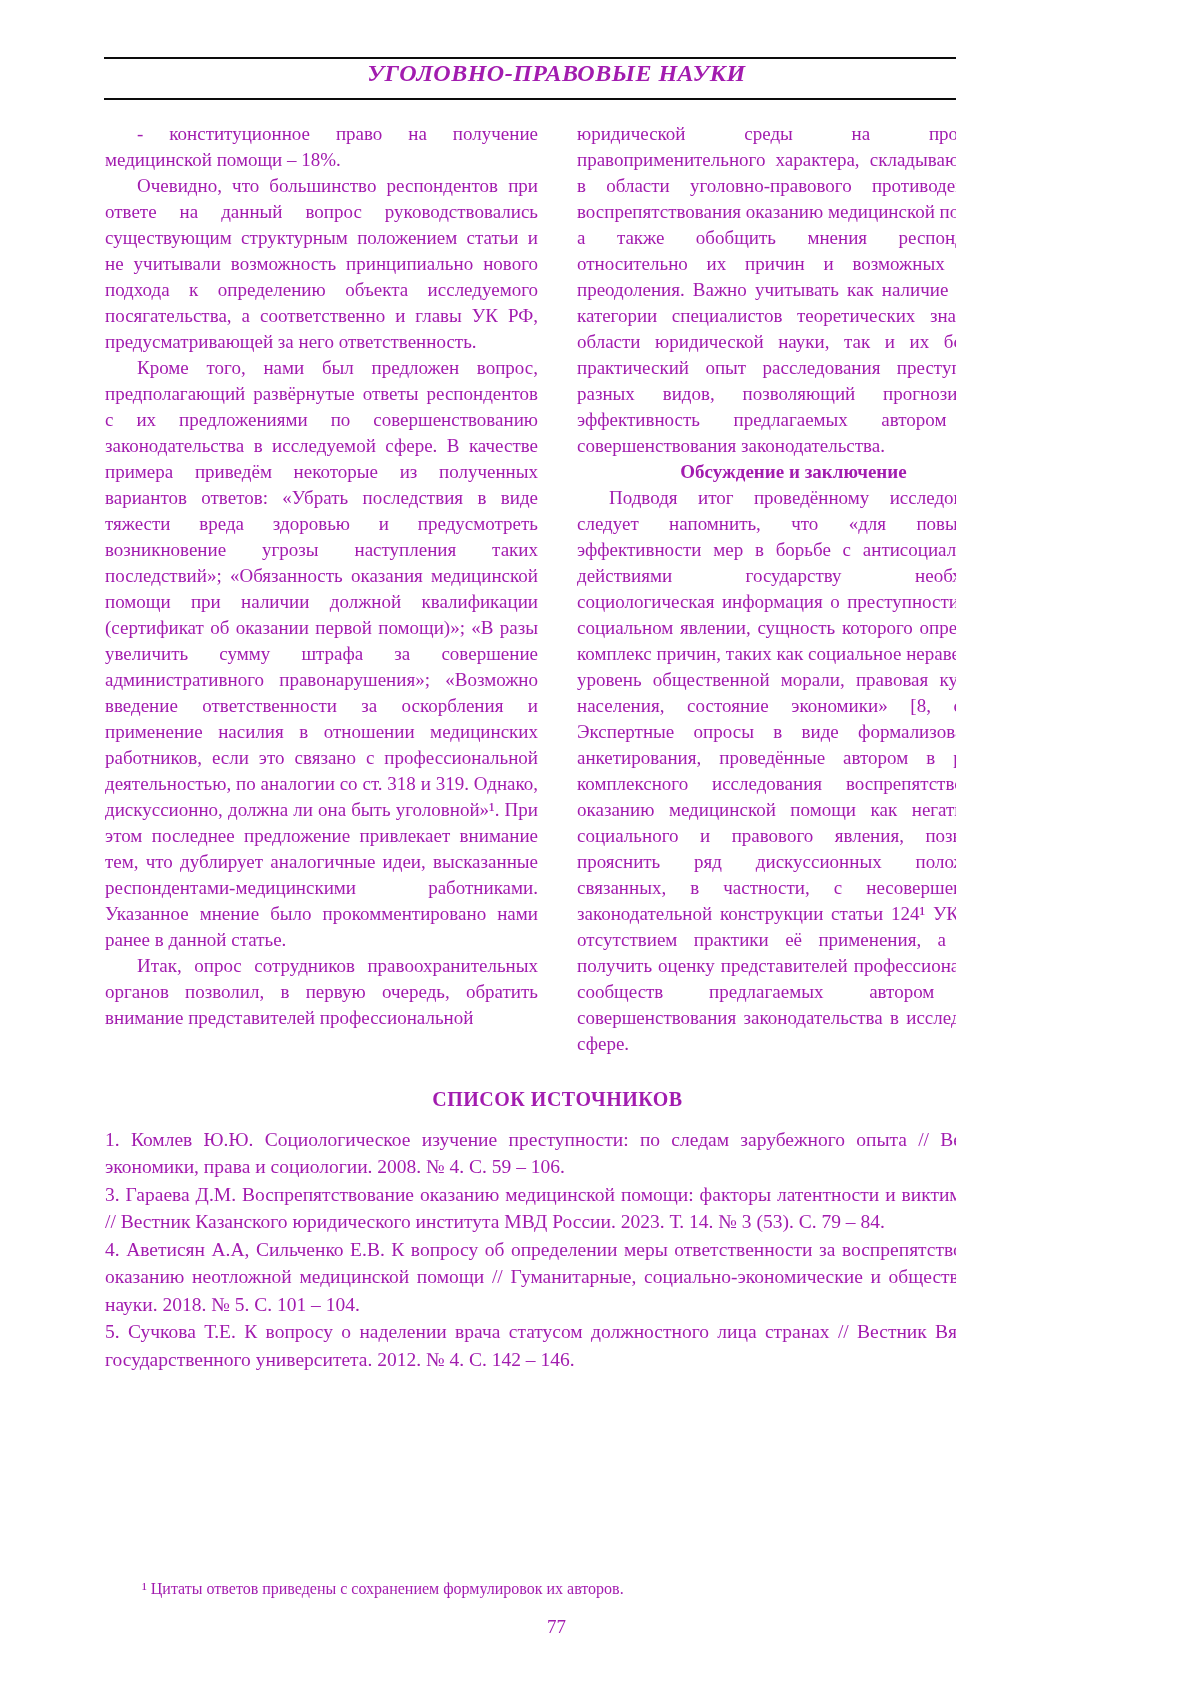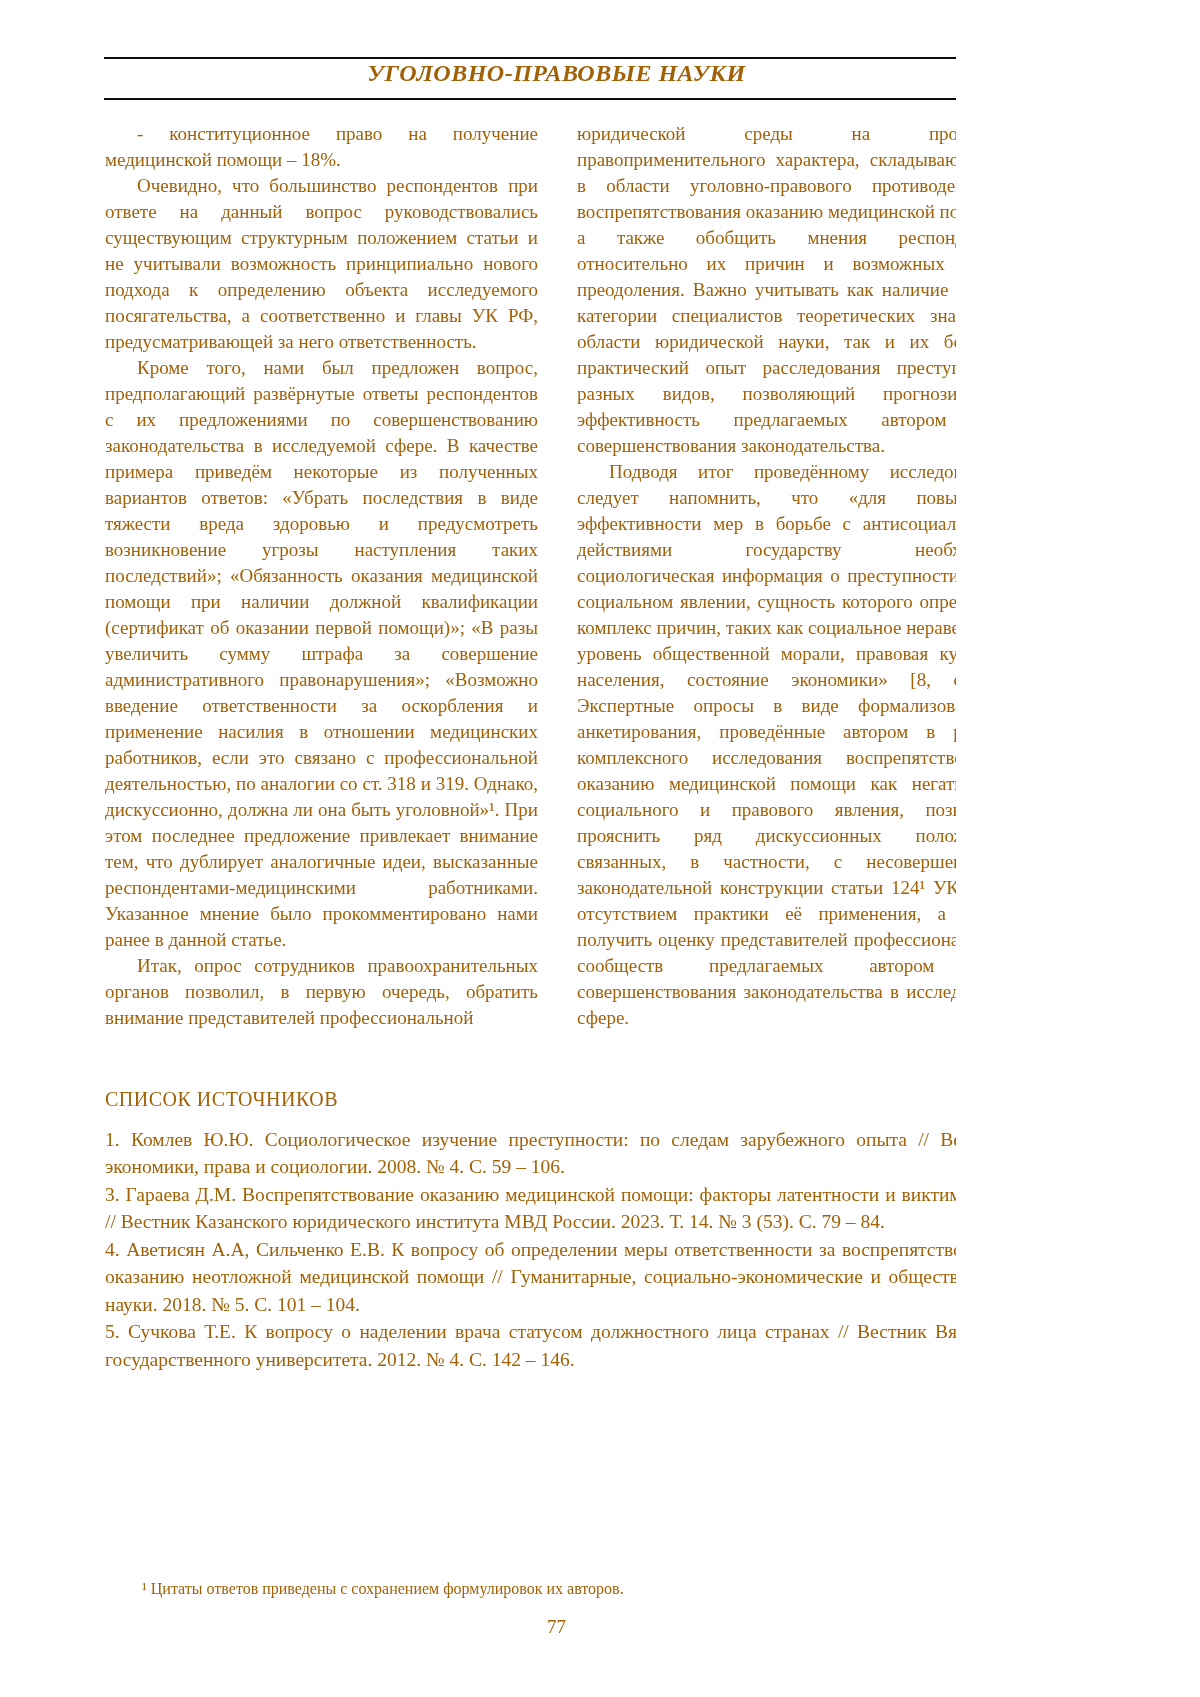--- a/index.html
+++ b/index.html
@@ -5,21 +5,21 @@
   html, body {
     margin: 0;
     padding: 0;
     background: #ffffff;
   }
   .page {
     position: relative;
     width: 956px;
     height: 1697px;
     background: #ffffff;
-    color: #a16207;
+    color: #a21caf;
     font-family: "Liberation Serif", "DejaVu Serif", serif;
     overflow: hidden;
   }
   .head-rule {
     position: absolute;
     left: 104px;
     width: 990px;
     height: 0;
     border-top: 2px solid #0c0c0c;
   }
@@ -68,21 +68,22 @@
     top: 1086px;
     width: 905px;
     font-size: 19.5px;
     line-height: 27.5px;
     text-align: justify;
     hyphens: auto;
   }
   .ref-title {
     margin: 0 0 12px 0;
     font-size: 20px;
-    font-weight: normal;
+    font-weight: bold;
+    text-align: center;
     letter-spacing: 0.5px;
   }
   .references p { margin: 0; }
   .footnote {
     position: absolute;
     left: 130px;
     top: 1566px;
     width: 880px;
     margin: 12px;
     font-size: 16px;
@@ -110,20 +111,21 @@
 
   <main class="columns">
     <div class="col">
       <p class="ind">- конституционное право на получение медицинской помощи – 18%.</p>
       <p class="ind">Очевидно, что большинство респондентов при ответе на данный вопрос руководствовались существующим структурным положением статьи и не учитывали возможность принципиально нового подхода к определению объекта исследуемого посягательства, а соответственно и главы УК РФ, предусматривающей за него ответственность.</p>
       <p class="ind">Кроме того, нами был предложен вопрос, предполагающий развёрнутые ответы респондентов с их предложениями по совершенствованию законодательства в исследуемой сфере. В качестве примера приведём некоторые из полученных вариантов ответов: «Убрать последствия в виде тяжести вреда здоровью и предусмотреть возникновение угрозы наступления таких последствий»; «Обязанность оказания медицинской помощи при наличии должной квалификации (сертификат об оказании первой помощи)»; «В разы увеличить сумму штрафа за совершение административного правонарушения»; «Возможно введение ответственности за оскорбления и применение насилия в отношении медицинских работников, если это связано с профессиональной деятельностью, по аналогии со ст. 318 и 319. Однако, дискуссионно, должна ли она быть уголовной»¹. При этом последнее предложение привлекает внимание тем, что дублирует аналогичные идеи, высказанные респондентами-медицинскими работниками. Указанное мнение было прокомментировано нами ранее в данной статье.</p>
       <p class="ind">Итак, опрос сотрудников правоохранительных органов позволил, в первую очередь, обратить внимание представителей профессиональной</p>
     </div>
     <div class="col">
       <p class="noind">юридической среды на проблемы правоприменительного характера, складывающиеся в области уголовно-правового противодействия воспрепятствования оказанию медицинской помощи, а также обобщить мнения респондентов относительно их причин и возможных путей преодоления. Важно учитывать как наличие у этой категории специалистов теоретических знаний в области юридической науки, так и их богатый практический опыт расследования преступлений разных видов, позволяющий прогнозировать эффективность предлагаемых автором мер совершенствования законодательства.</p>
+      <h2 class="subhead">Обсуждение и заключение</h2>
       <p class="ind">Подводя итог проведённому исследованию, следует напомнить, что «для повышения эффективности мер в борьбе с антисоциальными действиями государству необходима социологическая информация о преступности как о социальном явлении, сущность которого определяет комплекс причин, таких как социальное неравенство, уровень общественной морали, правовая культура населения, состояние экономики» [8, с. 3]. Экспертные опросы в виде формализованного анкетирования, проведённые автором в рамках комплексного исследования воспрепятствования оказанию медицинской помощи как негативного социального и правового явления, позволили прояснить ряд дискуссионных положений, связанных, в частности, с несовершенством законодательной конструкции статьи 124¹ УК РФ и отсутствием практики её применения, а также получить оценку представителей профессиональных сообществ предлагаемых автором мер совершенствования законодательства в исследуемой сфере.</p>
     </div>
   </main>
 
   <section class="references">
     <h2 class="ref-title">СПИСОК ИСТОЧНИКОВ</h2>
     <p>1. Комлев Ю.Ю. Социологическое изучение преступности: по следам зарубежного опыта // Вестник экономики, права и социологии. 2008. № 4. С. 59 – 106.</p>
     <p>3. Гараева Д.М. Воспрепятствование оказанию медицинской помощи: факторы латентности и виктимности // Вестник Казанского юридического института МВД России. 2023. Т. 14. № 3 (53). С. 79 – 84.</p>
     <p>4. Аветисян А.А, Сильченко Е.В. К вопросу об определении меры ответственности за воспрепятствование оказанию неотложной медицинской помощи // Гуманитарные, социально-экономические и общественные науки. 2018. № 5. С. 101 – 104.</p>
     <p>5. Сучкова Т.Е. К вопросу о наделении врача статусом должностного лица странах // Вестник Вятского государственного университета. 2012. № 4. С. 142 – 146.</p>

